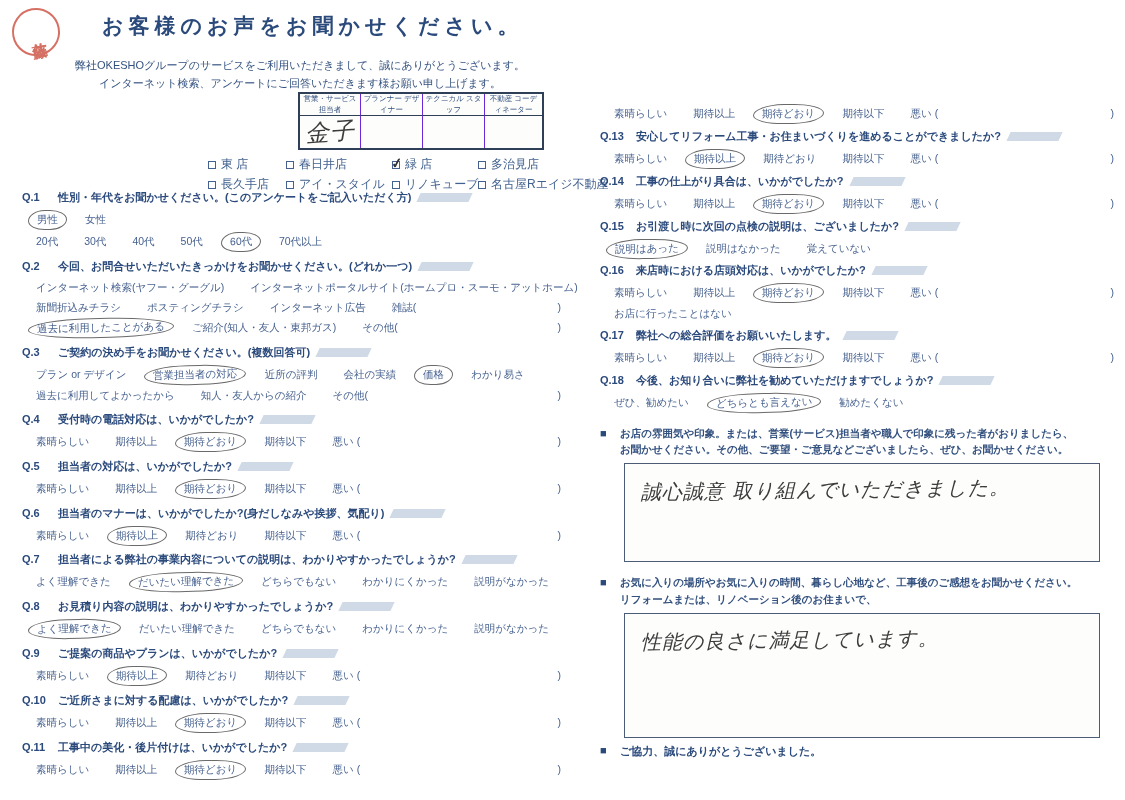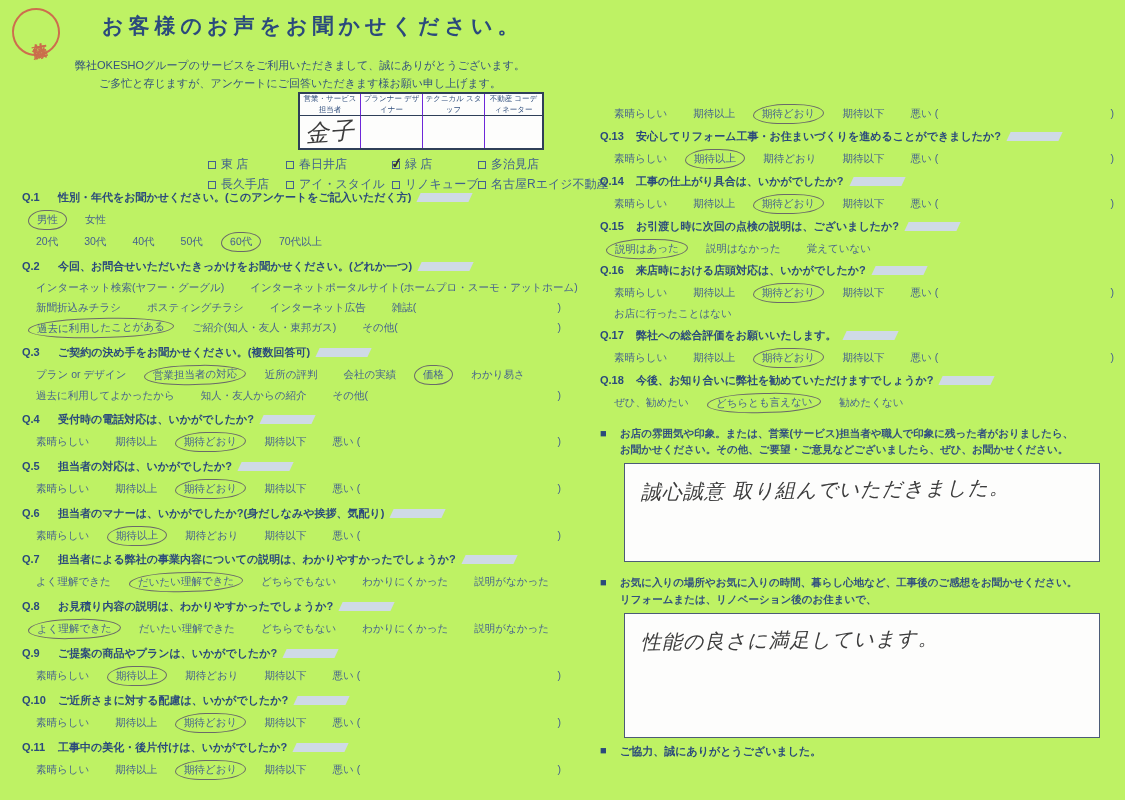--- a/index.html
+++ b/index.html
@@ -1,18 +1,18 @@
 <!DOCTYPE html>
 <html><head>
 <meta charset="utf-8">
 <style>
   * { margin:0; padding:0; box-sizing:border-box; }
   html,body { width:1125px; height:800px; }
   body { font-family:"Liberation Sans", sans-serif; background:#e8e8e6; }
-  #page { position:relative; width:1125px; height:800px; background:#bef264; overflow:hidden; }
+  #page { position:relative; width:1125px; height:800px; background:#ffffff; overflow:hidden; }
 
   
   .stamp { position:absolute; left:12px; top:8px; width:48px; height:48px;
     border:2.5px solid #d0584a; border-radius:50%; color:#cd5748;
     display:flex; align-items:center; justify-content:center;
     writing-mode:vertical-rl; font-weight:bold; font-size:15px; letter-spacing:1px;
     transform:rotate(-10deg); opacity:.85; }
 
   
   .title { position:absolute; left:102px; top:12px; font-size:21px; font-weight:bold;
@@ -82,21 +82,21 @@
 <div id="page">
 
   <div class="stamp">
     <span>佐藤</span>
   </div>
 
   <div class="title">お客様のお声をお聞かせください。</div>
 
   <div class="intro">
     <div>弊社OKESHOグループのサービスをご利用いただきまして、誠にありがとうございます。</div>
-    <div>ご多忙と存じますが、アンケートにご回答いただきます様お願い申し上げます。</div>
+    <div>インターネット検索、アンケートにご回答いただきます様お願い申し上げます。</div>
   </div>
 
   <div class="staff-table">
     <div class="staff-row staff-head">
         <div class="staff-cell">営業・サービス 担当者</div>
         <div class="staff-cell">プランナー デザイナー</div>
         <div class="staff-cell">テクニカル スタッフ</div>
         <div class="staff-cell">不動産 コーディネーター</div>
       </div>
     <div class="staff-row staff-val">

